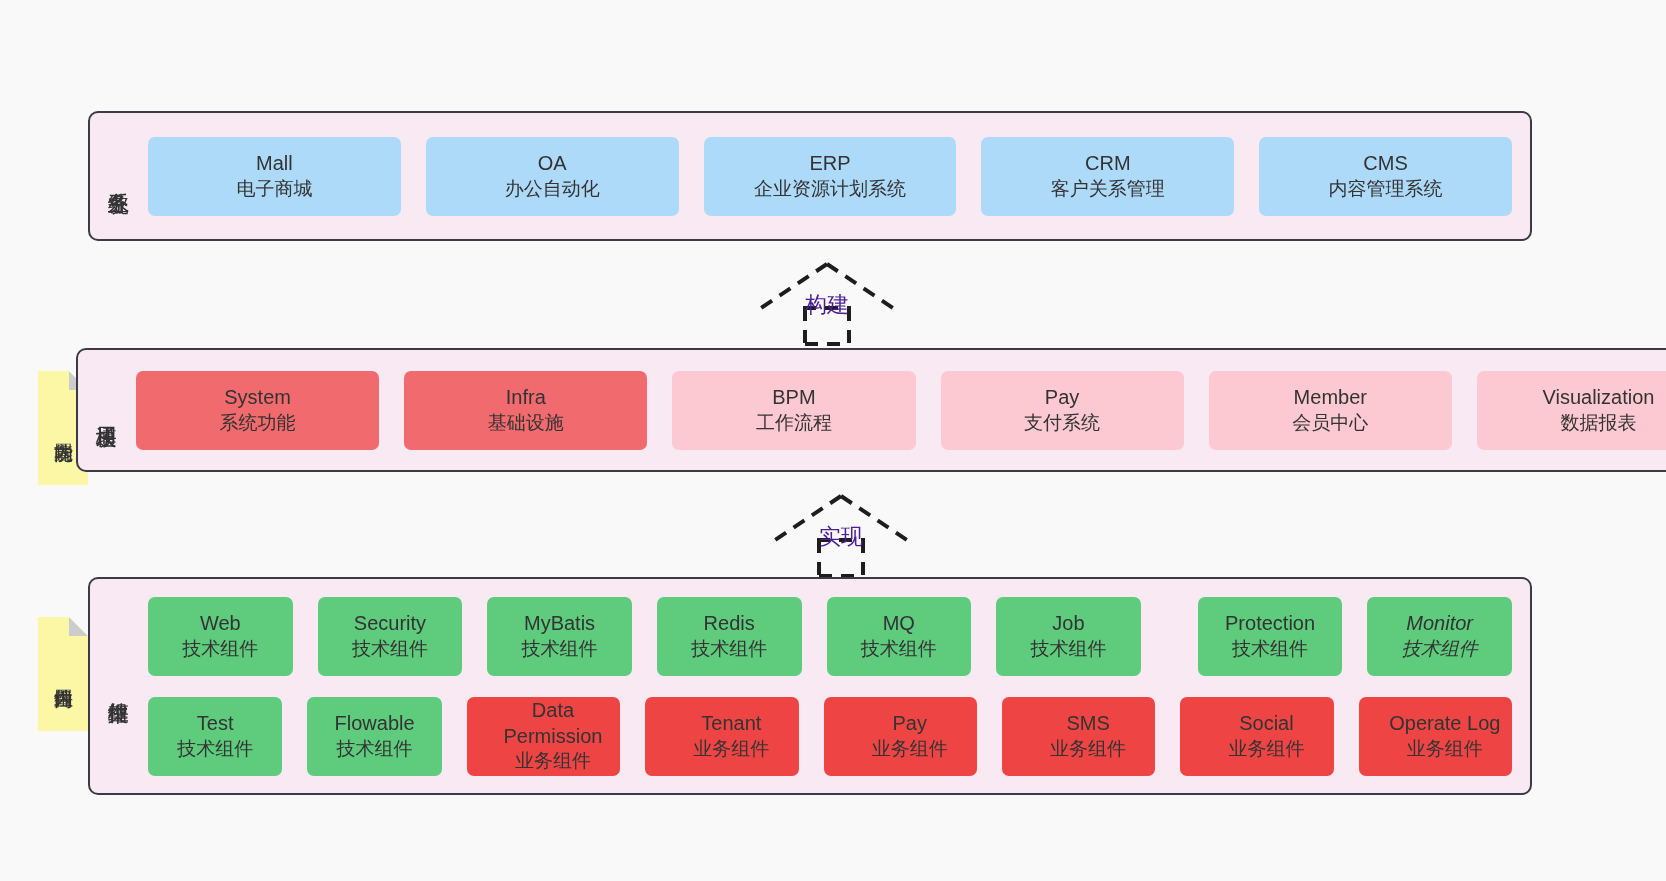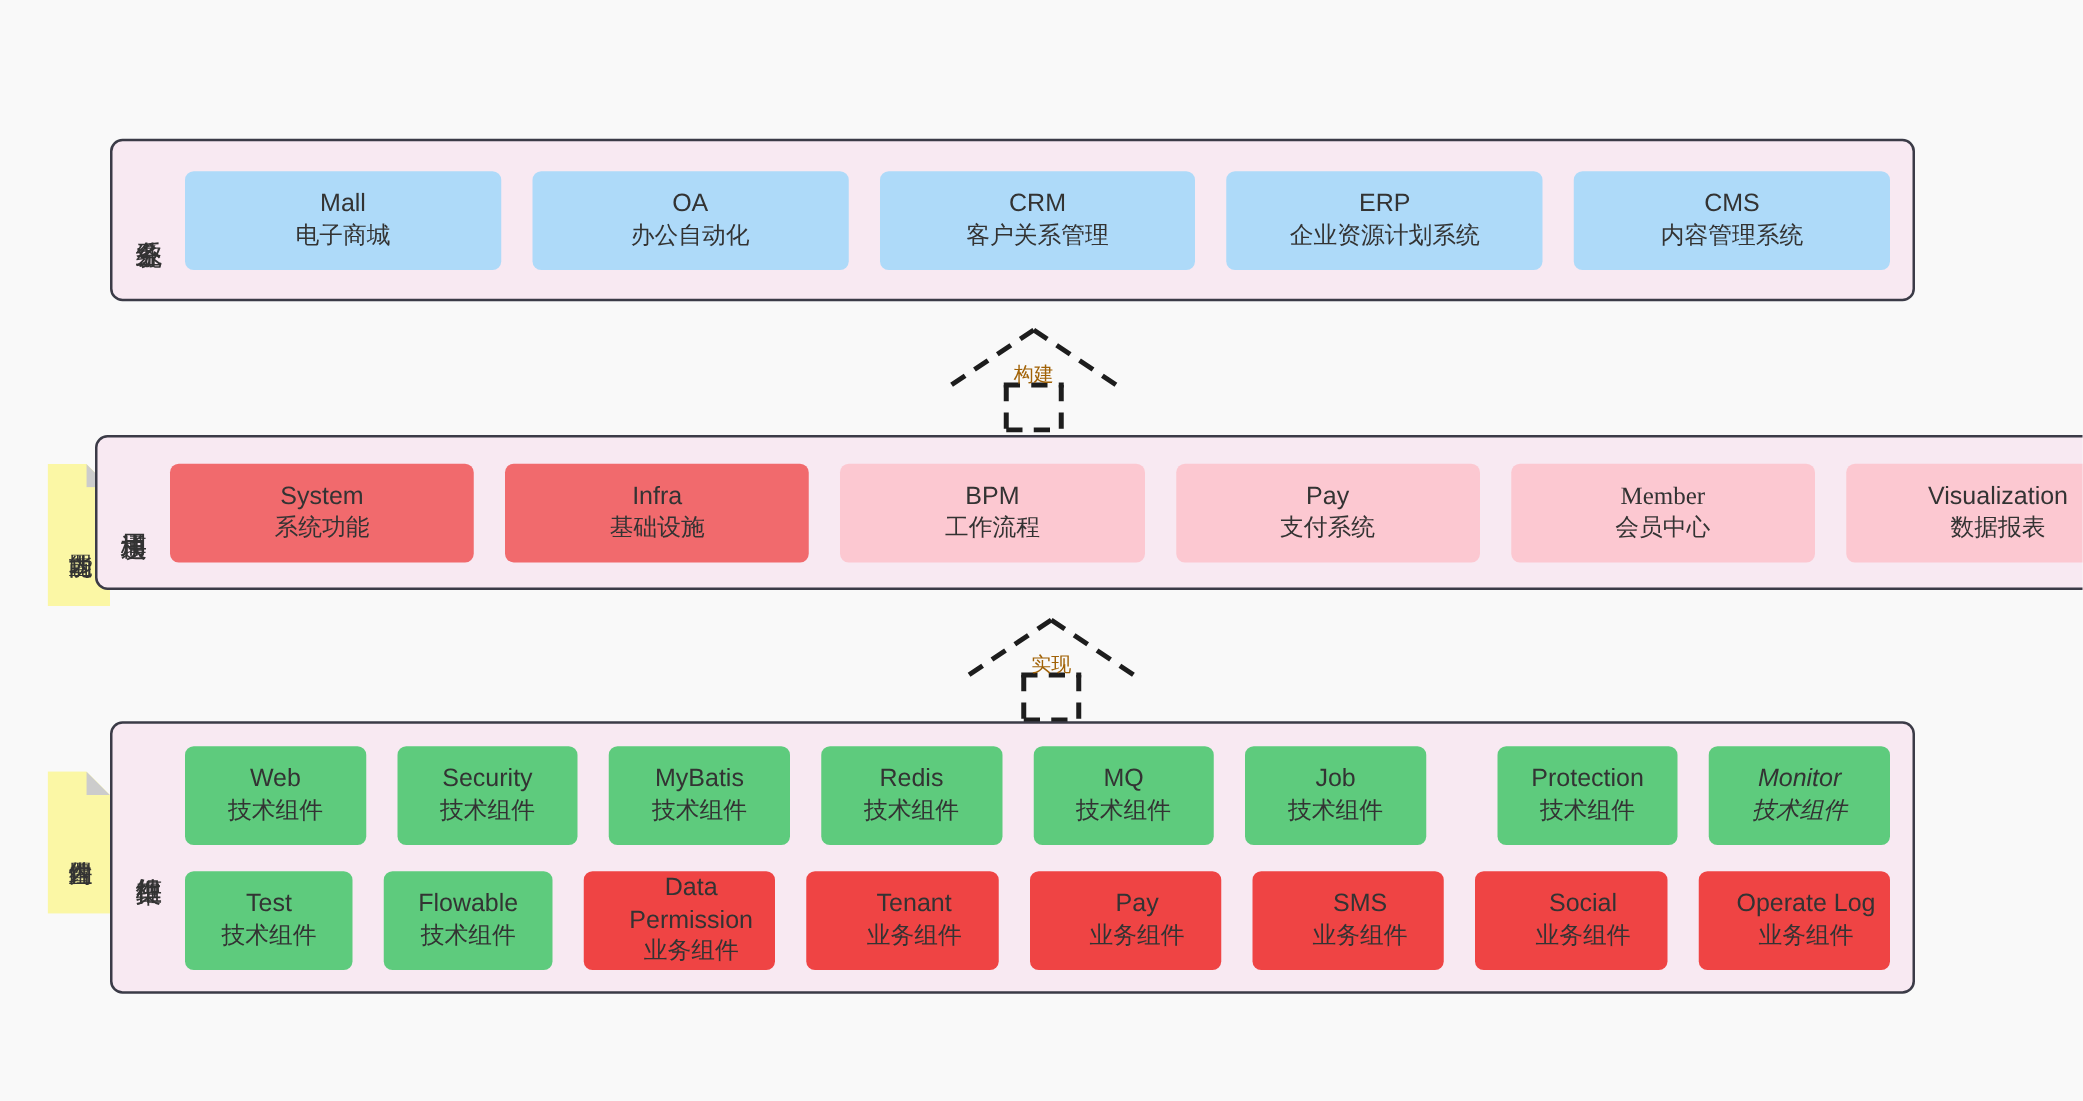--- a/index.html
+++ b/index.html
@@ -124,22 +124,22 @@
 
   
   .connector {
     position: absolute;
   }
   .connector svg { display: block; }
   .connector .conn-label {
     position: absolute;
     left: 50%;
     transform: translateX(-50%);
-    font-size: 16px;
-    color: #a16207;
+    font-size: 22px;
+    color: #4c1d95;
     background: transparent;
     white-space: nowrap;
   }
 </style>
 </head>
 <body>
 
 <div id="canvas">
 
   <div class="layer" id="layer-business" style="left:88px; top:111px; width:1444px; height:130px;">
@@ -148,26 +148,26 @@
       <div class="row">
         <div class="box c-blue" style="height:79px;">
           <div class="b-en">Mall</div>
           <div class="b-cn">电子商城</div>
         </div>
         <div class="box c-blue" style="height:79px;">
           <div class="b-en">OA</div>
           <div class="b-cn">办公自动化</div>
         </div>
         <div class="box c-blue" style="height:79px;">
+          <div class="b-en">ERP</div>
+          <div class="b-cn">企业资源计划系统</div>
+        </div>
+        <div class="box c-blue" style="height:79px;">
           <div class="b-en">CRM</div>
           <div class="b-cn">客户关系管理</div>
-        </div>
-        <div class="box c-blue" style="height:79px;">
-          <div class="b-en">ERP</div>
-          <div class="b-cn">企业资源计划系统</div>
         </div>
         <div class="box c-blue" style="height:79px;">
           <div class="b-en">CMS</div>
           <div class="b-cn">内容管理系统</div>
         </div>
       </div>
     </div>
   </div>
 
   <div class="connector" id="conn-build" style="left:757px; top:258px; width:140px; height:88px;">
@@ -202,21 +202,21 @@
           <div class="b-cn">基础设施</div>
         </div>
         <div class="box c-pink" style="height:79px;">
           <div class="b-en">BPM</div>
           <div class="b-cn">工作流程</div>
         </div>
         <div class="box c-pink" style="height:79px;">
           <div class="b-en">Pay</div>
           <div class="b-cn">支付系统</div>
         </div>
-        <div class="box c-pink" style="height:79px;font-family:Liberation Serif, serif;">
+        <div class="box c-pink" style="height:79px;">
           <div class="b-en">Member</div>
           <div class="b-cn">会员中心</div>
         </div>
         <div class="box c-pink" style="height:79px;">
           <div class="b-en">Visualization</div>
           <div class="b-cn">数据报表</div>
         </div>
       </div>
     </div>
   </div>

